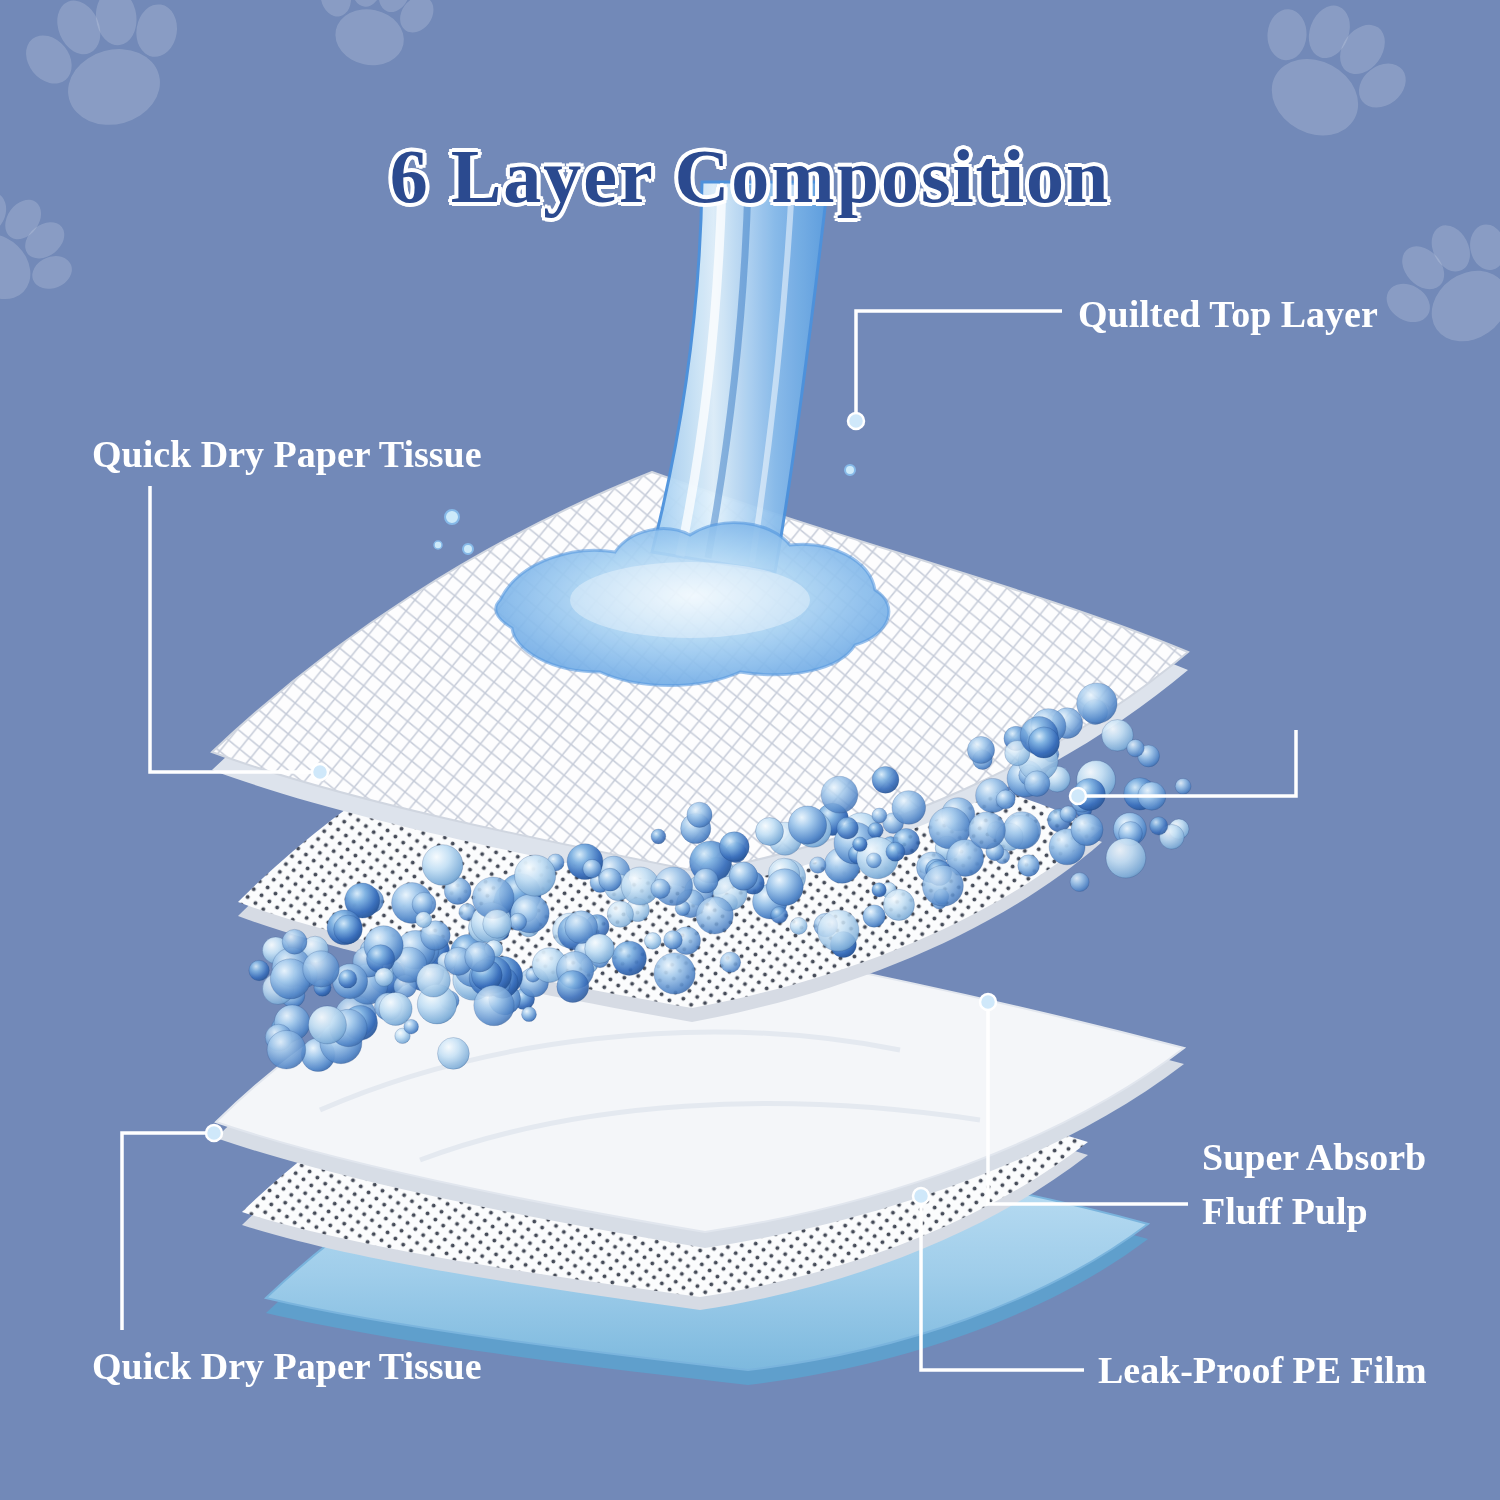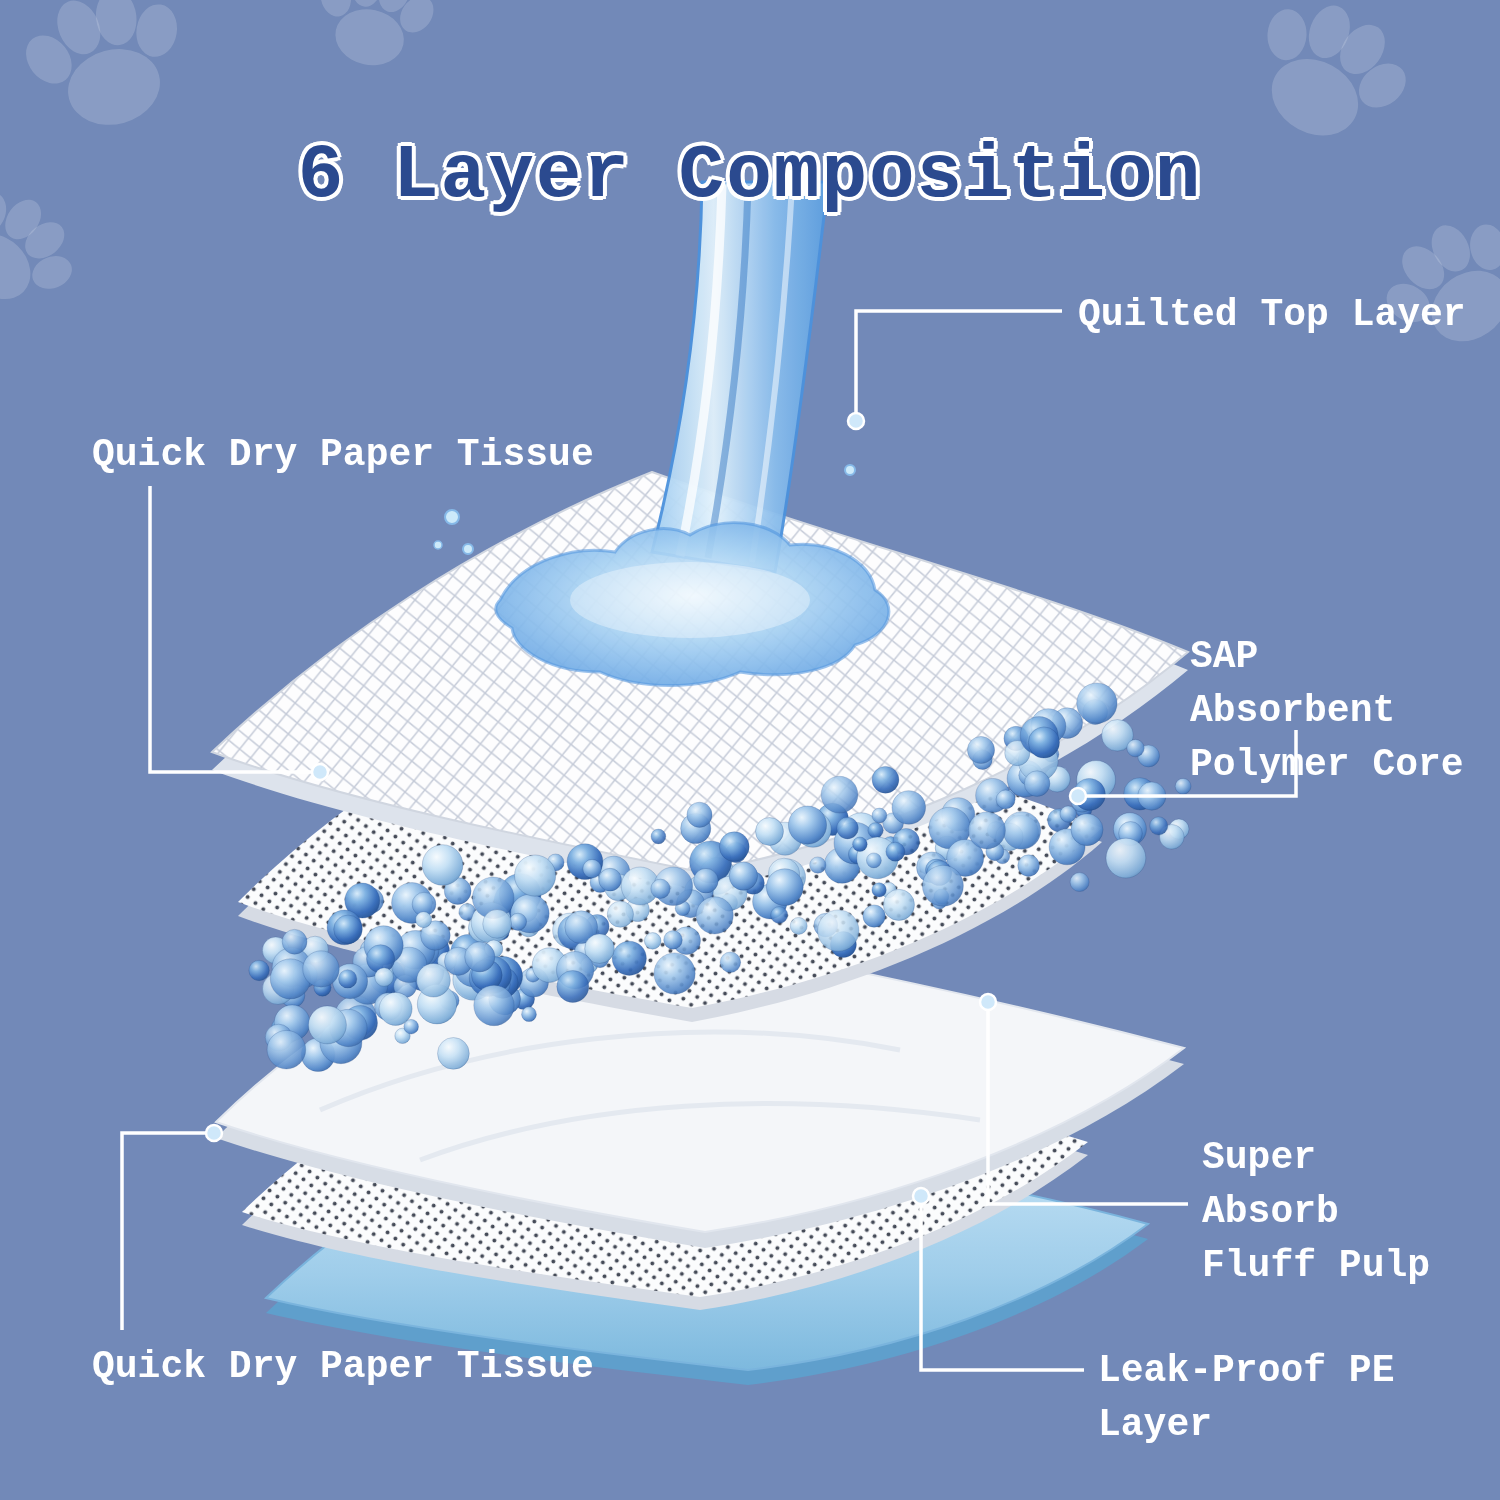--- a/index.html
+++ b/index.html
@@ -1,19 +1,19 @@
 <!DOCTYPE html>
 <html style="--background: #7289b8; --title-text: #2b4a8f; --label-text: #ffffff; --bead-blue: #3a6fbc; --pe-film-blue: #9fcdea; --water-blue: #5d9fe0;"><head>
 <meta charset="utf-8">
 <style>
   html,body{margin:0;padding:0;background:#55678f;}
   .canvas{
     position:relative;width:1500px;height:1500px;overflow:hidden;
     background:var(--background,#7289b8);
-    font-family:Liberation Mono, monospace;
+    font-family:Liberation Serif, serif;
   }
   svg.diagram{position:absolute;left:0;top:0;width:1500px;height:1500px;display:block;}
   .title{
     position:absolute;top:82px;left:0;width:100%;text-align:center;
     font-size:76px;font-weight:bold;letter-spacing:2px;
     color:var(--title-text,#2b4a8f);
     text-shadow:
       -3px -3px 0 #fff, 0 -4px 0 #fff, 3px -3px 0 #fff, 4px 0 0 #fff,
        3px 3px 0 #fff, 0 4px 0 #fff, -3px 3px 0 #fff, -4px 0 0 #fff;
   }
@@ -394,18 +394,17 @@
 
       <polyline class="leader" points="122,1330 122,1133 206,1133"></polyline>
       <circle class="leaderdot" cx="214" cy="1133" r="8"></circle>
     </g>
   </svg>
 
   <h1 class="title">6 Layer Composition</h1>
 
   <div class="label" style="left:1078px;top:288px;">Quilted Top Layer</div>
   <div class="label" style="left:92px;top:428px;">Quick Dry Paper Tissue</div>
-  <div class="label wrap" style="left:1190px;top:630px;width:295px;">SAP Absorbent Polymer Core</div>
   <div class="label wrap" style="left:1202px;top:1131px;width:265px;">Super Absorb Fluff Pulp</div>
-  <div class="label" style="left:1098px;top:1344px;">Leak-Proof PE Layer</div>
+  <div class="label" style="left:1098px;top:1344px;">Leak-Proof PE Film</div>
   <div class="label" style="left:92px;top:1340px;">Quick Dry Paper Tissue</div>
 
 </div>
 
 </body></html>

